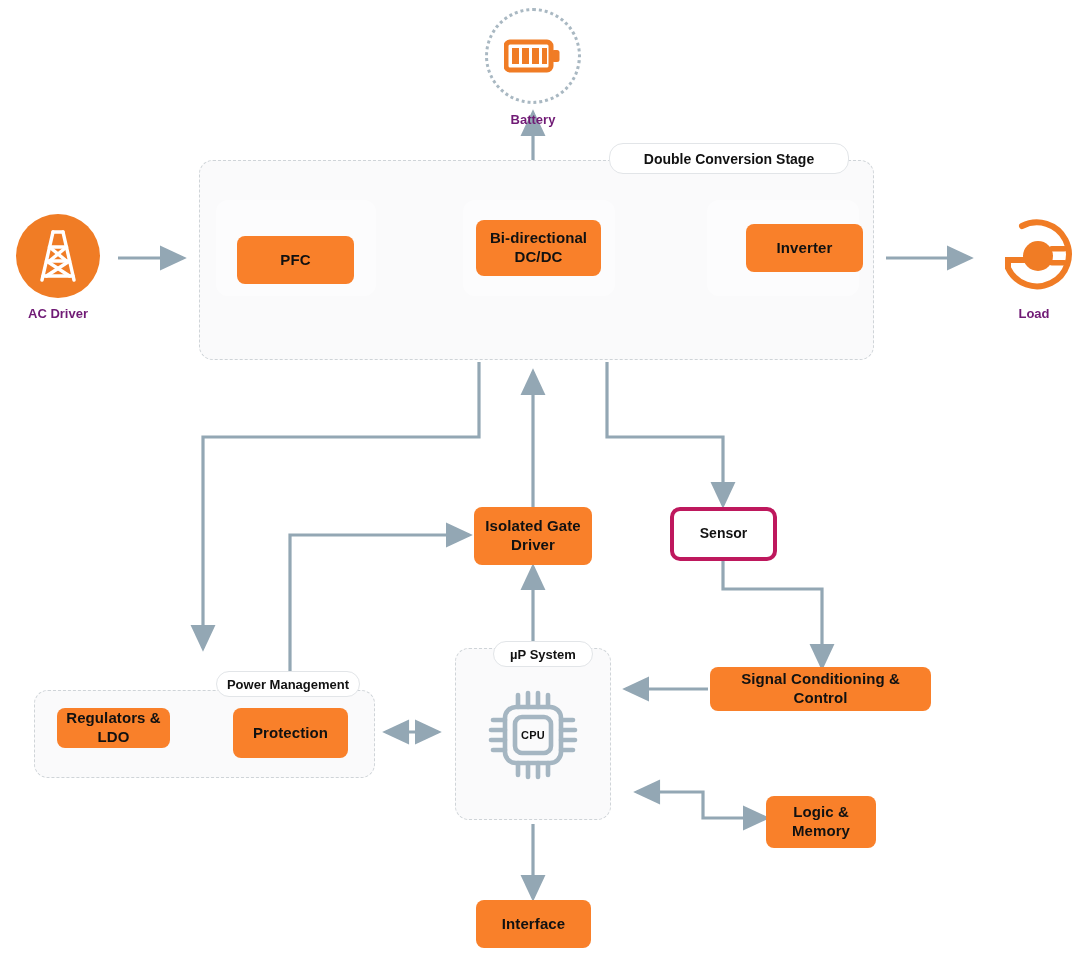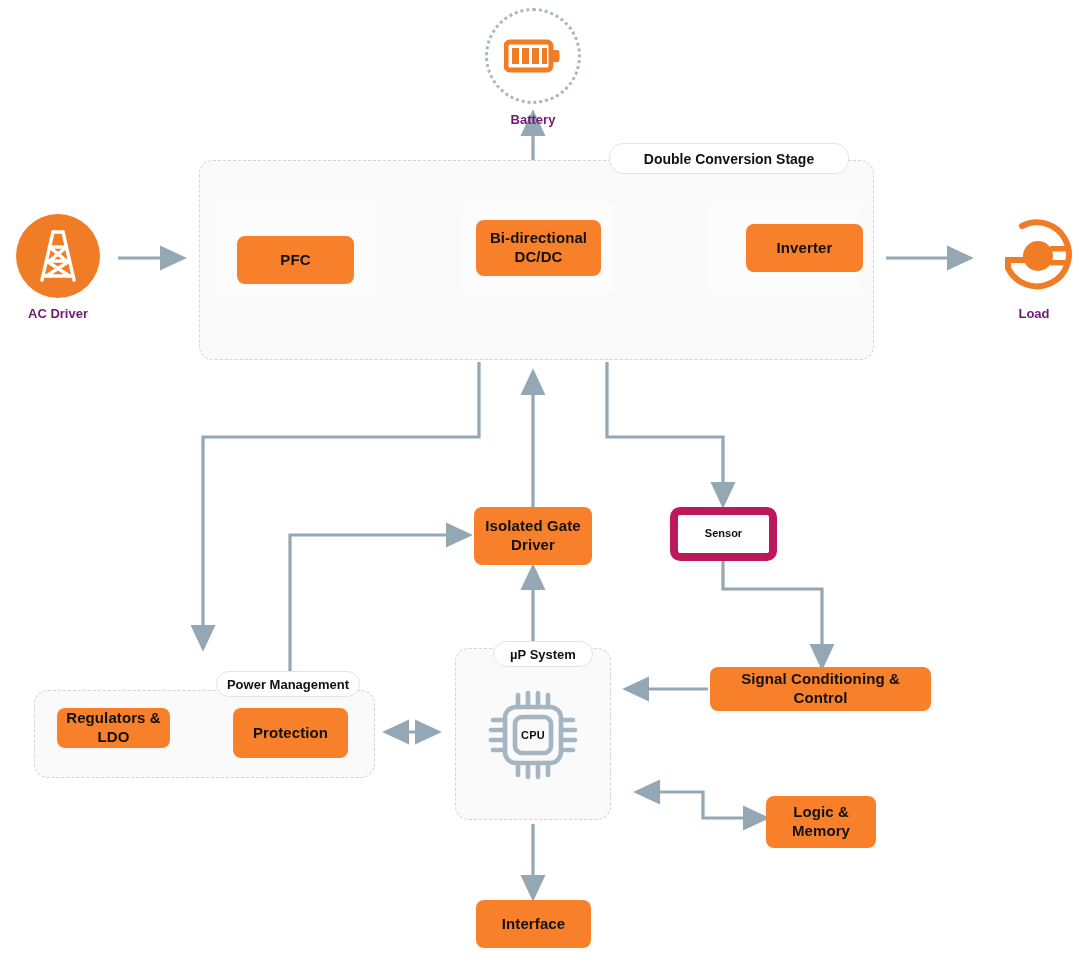--- a/index.html
+++ b/index.html
@@ -40,23 +40,23 @@
     z-index: 5;
   }
   .node.orange {
     background: #F9802A;
     border-radius: 8px;
     font-size: 15px;
     letter-spacing: .1px;
   }
   .node.outline {
     background: #ffffff;
-    border: 8px solid #be185d;
+    border: 4px solid #be185d;
     border-radius: 10px;
-    font-size: 11px;
+    font-size: 14px;
   }
 
   
   .group {
     position: absolute;
     box-sizing: border-box;
     background: #FAFAFB;
     border: 1.6px dashed #CFD4D8;
     border-radius: 14px;
     z-index: 2;

